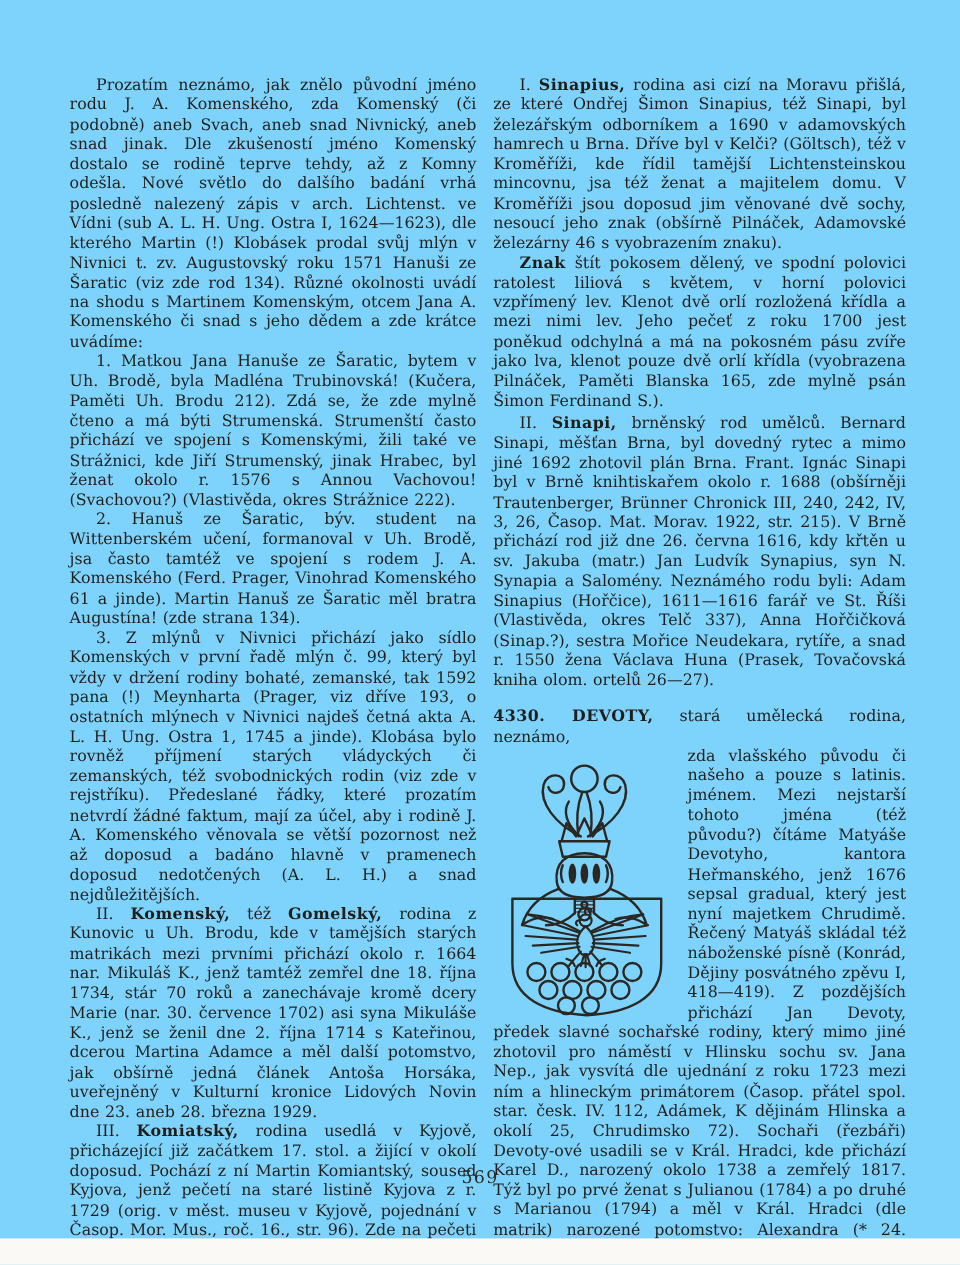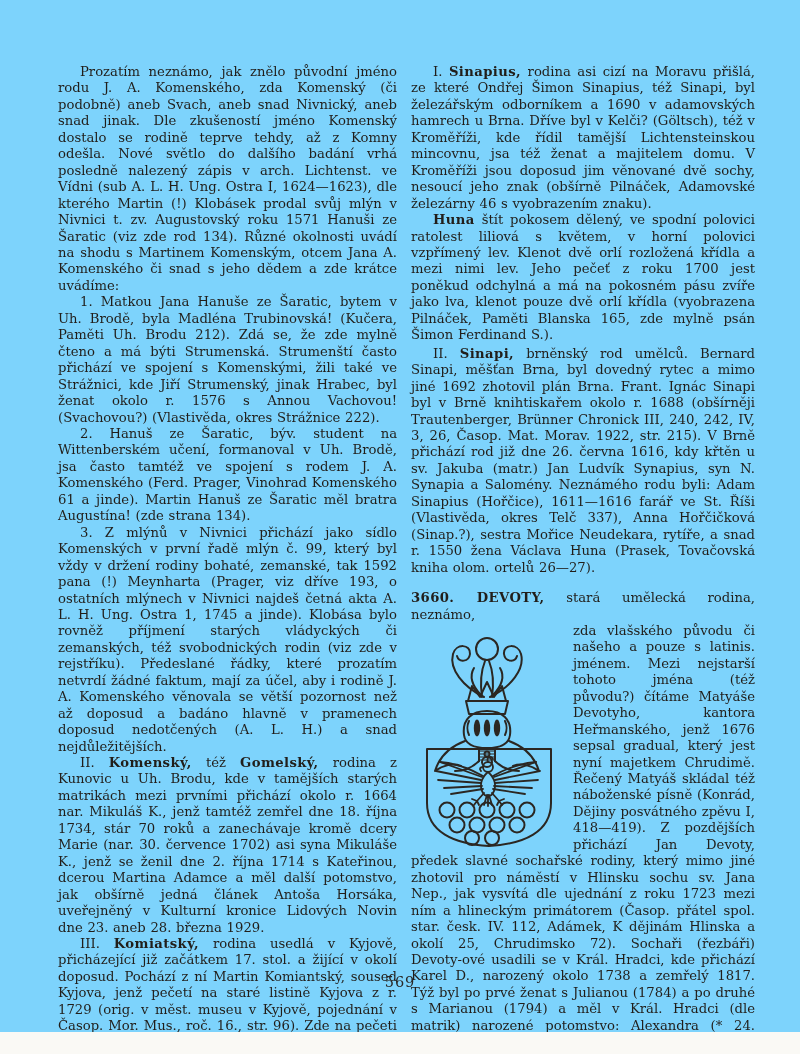--- a/index.html
+++ b/index.html
@@ -30,23 +30,23 @@
     <div class="col col-left">
         <p class="para indent"><span>Prozatím neznámo, jak znělo původní jméno rodu J. A. Komenského, zda Komenský (či podobně) aneb Svach, aneb snad Nivnický, aneb snad jinak. Dle zkušeností jméno Komenský dostalo se rodině teprve tehdy, až z Komny odešla. Nové světlo do dalšího badání vrhá posledně nalezený zápis v arch. Lichtenst. ve Vídni (sub A. L. H. Ung. Ostra I, 1624—1623), dle kterého Martin (!) Klobásek prodal svůj mlýn v Nivnici t. zv. Augustovský roku 1571 Hanuši ze Šaratic (viz zde rod 134). Různé okolnosti uvádí na shodu s Martinem Komenským, otcem Jana A. Komenského či snad s jeho dědem a zde krátce uvádíme:</span></p>
         <p class="para indent"><span>1. Matkou Jana Hanuše ze Šaratic, bytem v Uh. Brodě, byla Madléna Trubinovská! (Kučera, Paměti Uh. Brodu 212). Zdá se, že zde mylně čteno a má býti Strumenská. Strumenští často přichází ve spojení s Komenskými, žili také ve Strážnici, kde Jiří Strumenský, jinak Hrabec, byl ženat okolo r. 1576 s Annou Vachovou! (Svachovou?) (Vlastivěda, okres Strážnice 222).</span></p>
         <p class="para indent"><span>2. Hanuš ze Šaratic, býv. student na Wittenberském učení, formanoval v Uh. Brodě, jsa často tamtéž ve spojení s rodem J. A. Komenského (Ferd. Prager, Vinohrad Komenského 61 a jinde). Martin Hanuš ze Šaratic měl bratra Augustína! (zde strana 134).</span></p>
         <p class="para indent"><span>3. Z mlýnů v Nivnici přichází jako sídlo Komenských v první řadě mlýn č. 99, který byl vždy v držení rodiny bohaté, zemanské, tak 1592 pana (!) Meynharta (Prager, viz dříve 193, o ostatních mlýnech v Nivnici najdeš četná akta A. L. H. Ung. Ostra 1, 1745 a jinde). Klobása bylo rovněž příjmení starých vládyckých či zemanských, též svobodnických rodin (viz zde v rejstříku). Předeslané řádky, které prozatím netvrdí žádné faktum, mají za účel, aby i rodině J. A. Komenského věnovala se větší pozornost než až doposud a badáno hlavně v pramenech doposud nedotčených (A. L. H.) a snad nejdůležitějších.</span></p>
         <p class="para indent"><span>II. </span><b>Komenský,</b><span> též </span><b>Gomelský,</b><span> rodina z Kunovic u Uh. Brodu, kde v tamějších starých matrikách mezi prvními přichází okolo r. 1664 nar. Mikuláš K., jenž tamtéž zemřel dne 18. října 1734, stár 70 roků a zanechávaje kromě dcery Marie (nar. 30. července 1702) asi syna Mikuláše K., jenž se ženil dne 2. října 1714 s Kateřinou, dcerou Martina Adamce a měl další potomstvo, jak obšírně jedná článek Antoša Horsáka, uveřejněný v Kulturní kronice Lidových Novin dne 23. aneb 28. března 1929.</span></p>
         <p class="para indent"><span>III. </span><b>Komiatský,</b><span> rodina usedlá v Kyjově, přicházející již začátkem 17. stol. a žijící v okolí doposud. Pochází z ní Martin Komiantský, soused Kyjova, jenž pečetí na staré listině Kyjova z r. 1729 (orig. v měst. museu v Kyjově, pojednání v Časop. Mor. Mus., roč. 16., str. 96). Zde na pečeti odznak bednářského řemesla, sud s kružítkem, palicí a dlátem. Při téže listině pečeť souseda Kyjova, Martina Kremzera, jenž má na štítě rozkročeného ozbrojence se šišákem na hlavě a sekerou v pravici, klenot ozbrojená v lokti ohnutá paže, držící řemdih. Při pečeti písmena M. K.</span></p>
       </div>
     <div class="col col-right">
         <p class="para indent"><span>I. </span><b>Sinapius,</b><span> rodina asi cizí na Moravu přišlá, ze které Ondřej Šimon Sinapius, též Sinapi, byl železářským odborníkem a 1690 v adamovských hamrech u Brna. Dříve byl v Kelči? (Göltsch), též v Kroměříži, kde řídil tamější Lichtensteinskou mincovnu, jsa též ženat a majitelem domu. V Kroměříži jsou doposud jim věnované dvě sochy, nesoucí jeho znak (obšírně Pilnáček, Adamovské železárny 46 s vyobrazením znaku).</span></p>
-        <p class="para indent"><b>Huna</b><span> štít pokosem dělený, ve spodní polovici ratolest liliová s květem, v horní polovici vzpřímený lev. Klenot dvě orlí rozložená křídla a mezi nimi lev. Jeho pečeť z roku 1700 jest poněkud odchylná a má na pokosném pásu zvíře jako lva, klenot pouze dvě orlí křídla (vyobrazena Pilnáček, Paměti Blanska 165, zde mylně psán Šimon Ferdinand S.).</span></p>
+        <p class="para indent"><b>Znak</b><span> štít pokosem dělený, ve spodní polovici ratolest liliová s květem, v horní polovici vzpřímený lev. Klenot dvě orlí rozložená křídla a mezi nimi lev. Jeho pečeť z roku 1700 jest poněkud odchylná a má na pokosném pásu zvíře jako lva, klenot pouze dvě orlí křídla (vyobrazena Pilnáček, Paměti Blanska 165, zde mylně psán Šimon Ferdinand S.).</span></p>
         <p class="para indent gap-small"><span>II. </span><b>Sinapi,</b><span> brněnský rod umělců. Bernard Sinapi, měšťan Brna, byl dovedný rytec a mimo jiné 1692 zhotovil plán Brna. Frant. Ignác Sinapi byl v Brně knihtiskařem okolo r. 1688 (obšírněji Trautenberger, Brünner Chronick III, 240, 242, IV, 3, 26, Časop. Mat. Morav. 1922, str. 215). V Brně přichází rod již dne 26. června 1616, kdy křtěn u sv. Jakuba (matr.) Jan Ludvík Synapius, syn N. Synapia a Salomény. Neznámého rodu byli: Adam Sinapius (Hořčice), 1611—1616 farář ve St. Říši (Vlastivěda, okres Telč 337), Anna Hořčičková (Sinap.?), sestra Mořice Neudekara, rytíře, a snad r. 1550 žena Václava Huna (Prasek, Tovačovská kniha olom. ortelů 26—27).</span></p>
-        <p class="para noindent gap-large justify-last"><b>3660. DEVOTY,</b><span> stará umělecká rodina, neznámo,</span></p>
+        <p class="para noindent gap-large justify-last"><b>4330. DEVOTY,</b><span> stará umělecká rodina, neznámo,</span></p>
         <p class="para noindent">
   <svg class="arms" viewBox="0 0 150 222" xmlns="http://www.w3.org/2000/svg" aria-hidden="true">
     <g fill="none" stroke="#2b2722" stroke-width="2" stroke-linecap="round" stroke-linejoin="round">
 
       <circle cx="76" cy="22" r="11"></circle>
 
       <path d="M71 70 C69 56 70 44 74 34"></path>
       <path d="M81 70 C83 56 82 44 78 34"></path>
 
       <path d="M73 70 C52 60 38 42 42 27 C45 16 60 17 59 27 C58 35 48 36 46 29"></path>

